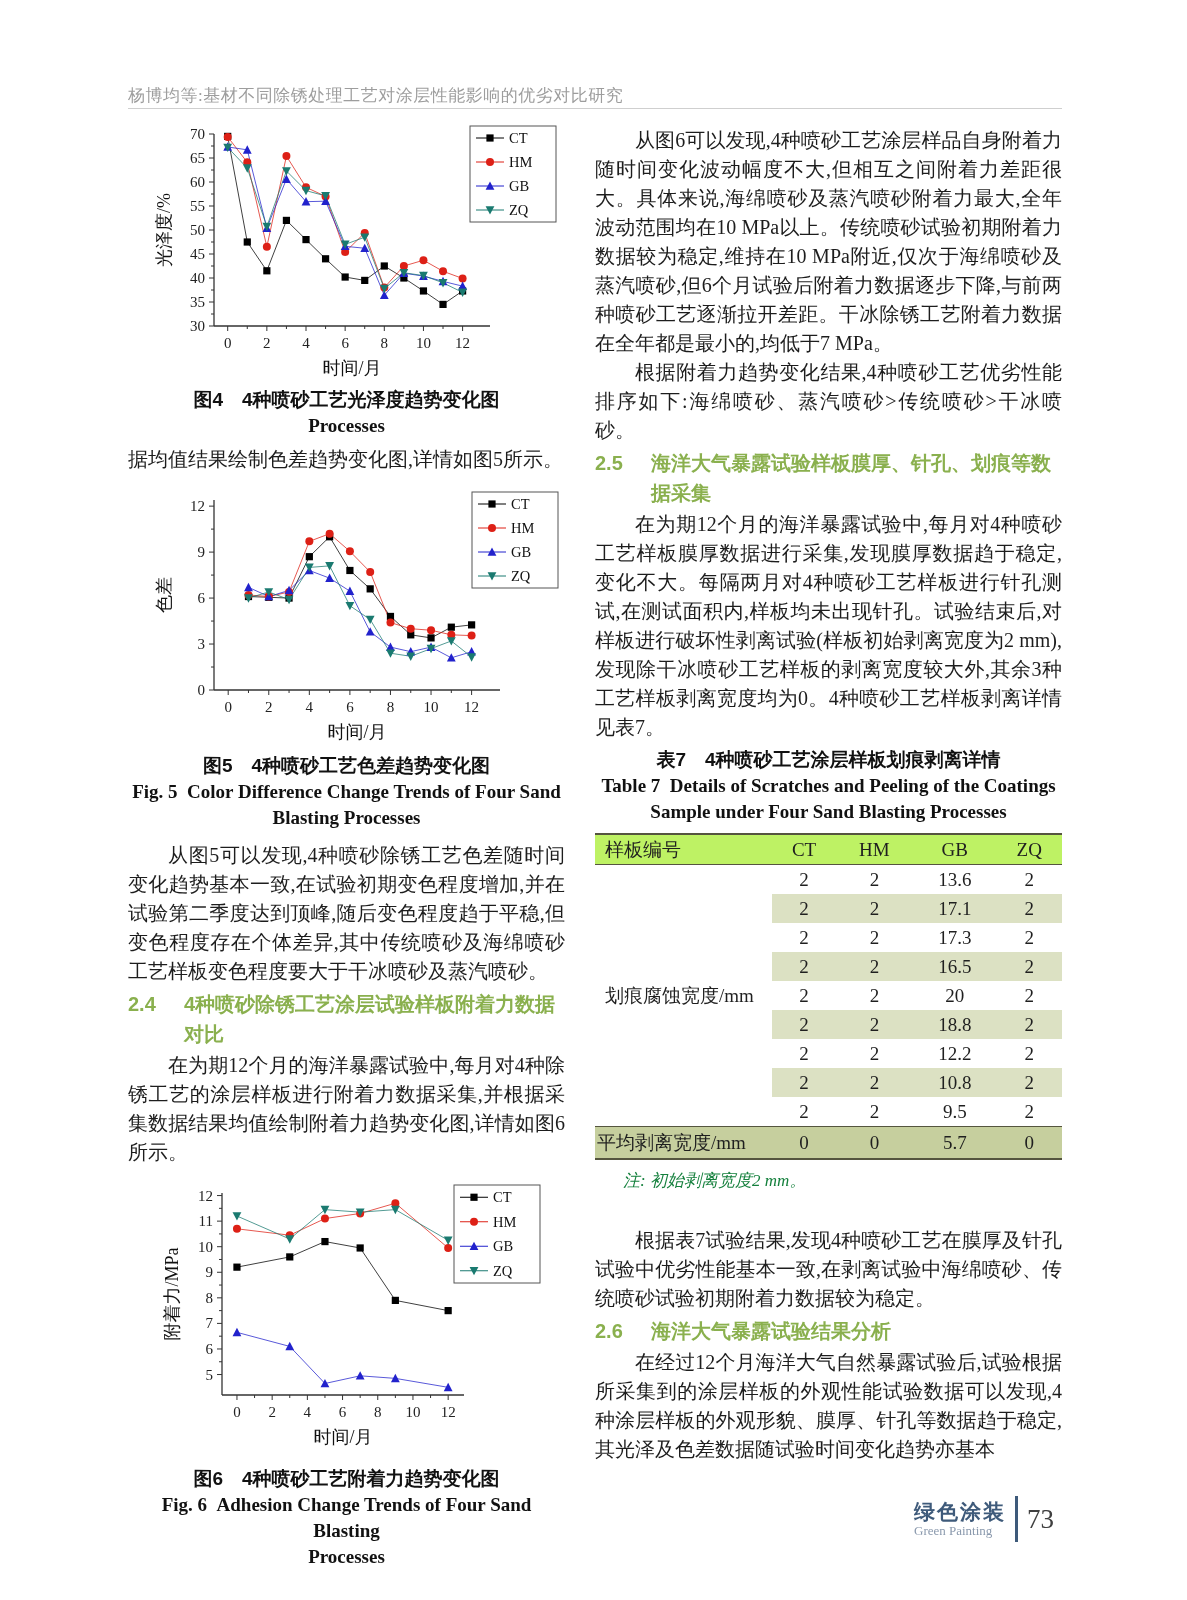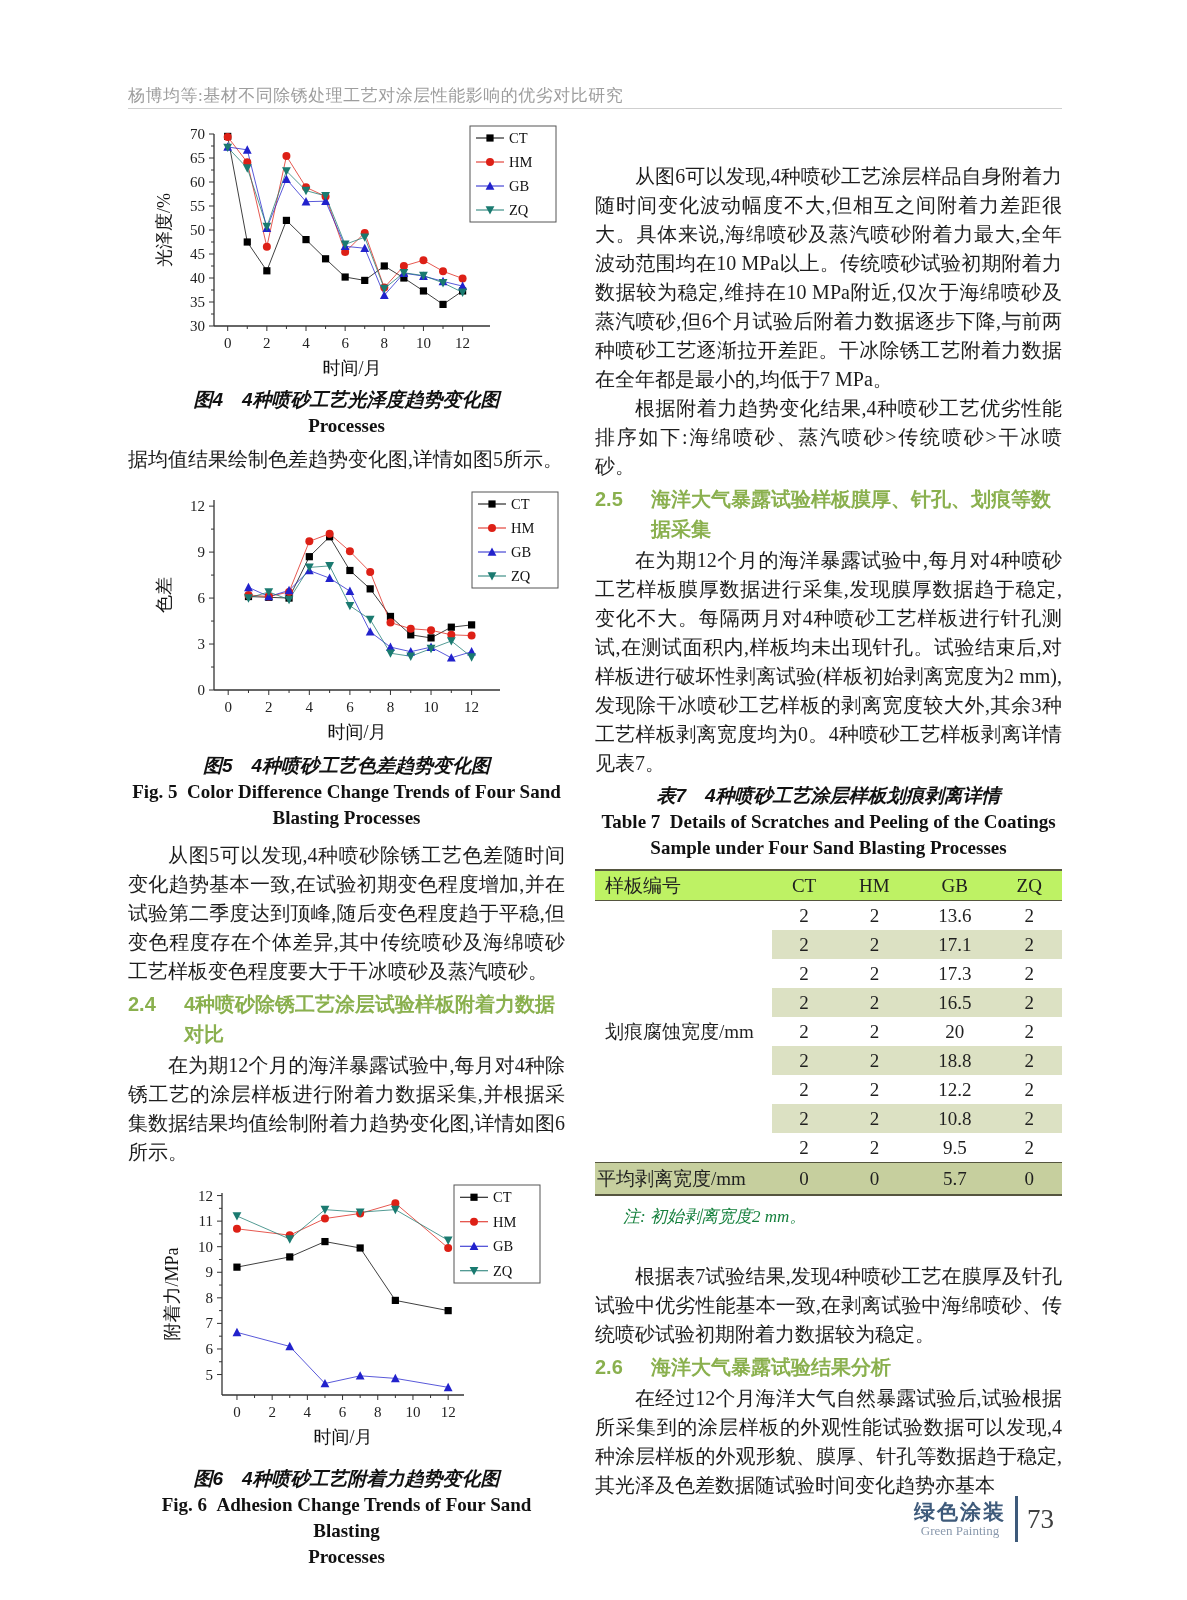--- a/index.html
+++ b/index.html
@@ -3,52 +3,52 @@
 <meta charset="utf-8">
 <style>
   html,body{margin:0;padding:0;background:#ffffff;}
   .page{position:relative;width:1187px;height:1600px;background:#ffffff;overflow:hidden;
         font-family:"Liberation Serif","DejaVu Serif",serif;color:#1f1f1f;}
   .running-head{position:absolute;top:84px;left:128px;width:934px;
         font-size:17px;color:#9d9d9d;letter-spacing:0.5px;}
   .head-rule{position:absolute;top:108px;left:128px;width:934px;height:1px;background:#cfcfcf;}
 
   .col-left{position:absolute;left:128px;top:118px;width:437px;}
-  .col-right{position:absolute;left:595px;top:126px;width:467px;margin-top:36px;}
+  .col-right{position:absolute;left:595px;top:126px;width:467px;}
 
   .para{font-size:20px;line-height:29px;text-align:justify;text-indent:2em;margin:0;color:#1d1d1d;}
   .para.noindent{text-indent:0;}
   .mt6{margin-top:6px;} .mt10{margin-top:10px;} .mt26{margin-top:26px;} .mt34{margin-top:34px;}
 
   .sec-head{font-family:"Liberation Sans","DejaVu Sans",sans-serif;font-weight:bold;color:#8ab04e;
         font-size:20px;line-height:30px;margin:3px 0 2px 0;padding-left:56px;text-align:left;}
   .sec-head .num{display:inline-block;width:56px;margin-left:-56px;}
 
   .fig-wrap{margin-left:14px;}
   .cap-zh{font-family:"Liberation Sans","DejaVu Sans",sans-serif;font-weight:bold;font-size:19px;
-        line-height:26px;text-align:center;margin-top:5px;color:#111;font-style:italic;}
+        line-height:26px;text-align:center;margin-top:5px;color:#111;}
   .cap-en{font-weight:bold;font-size:19px;line-height:26px;text-align:center;color:#111;margin-bottom:6px;}
 
   svg text{user-select:none;}
   .tick{font:15px "Liberation Serif","DejaVu Serif",serif;fill:#222;}
   .axis-label{font:18px "Liberation Serif","DejaVu Serif",serif;fill:#111;}
   .legend-text{font:14.5px "Liberation Serif","DejaVu Serif",serif;fill:#111;}
 
   table.t7{width:100%;border-collapse:collapse;font-size:19px;margin-top:8px;
         border-top:2px solid #55553f;border-bottom:2px solid #55553f;}
   table.t7 th,table.t7 td{font-weight:normal;text-align:center;padding:4px 2px;line-height:21px;}
   table.t7 th.lbl,table.t7 td.lbl{text-align:left;padding-left:10px;width:38%;}
   table.t7 thead tr{background:#bef264;border-bottom:1.5px solid #55553f;}
   table.t7 tbody tr.stripe td.val{background:#dce1c3;}
   table.t7 tr.summary{background:#c6cf9e;border-top:1.5px solid #55553f;}
   table.t7 tr.summary td{padding:5px 2px;font-family:Liberation Serif, serif;}
   .tbl-note{color:#15803d;font-size:17px;font-style:italic;margin:9px 0 0 28px;}
 
   .footer{position:absolute;top:1496px;right:133px;display:flex;align-items:center;}
-  .journal{text-align:center;margin-right:9px;}
+  .journal{margin-right:9px;}
   .journal-zh{font-family:"Liberation Sans","DejaVu Sans",sans-serif;font-weight:bold;font-size:21px;
         color:#3e5a7a;letter-spacing:2px;line-height:22px;}
   .journal-en{font-size:13px;color:#8a99ad;line-height:15px;}
   .v-bar{width:3px;height:46px;background:#3e5a7a;margin-right:9px;}
   .page-num{font-size:27px;color:#404040;}
 </style>
 </head>
 <body>
 
 <div class="page">

